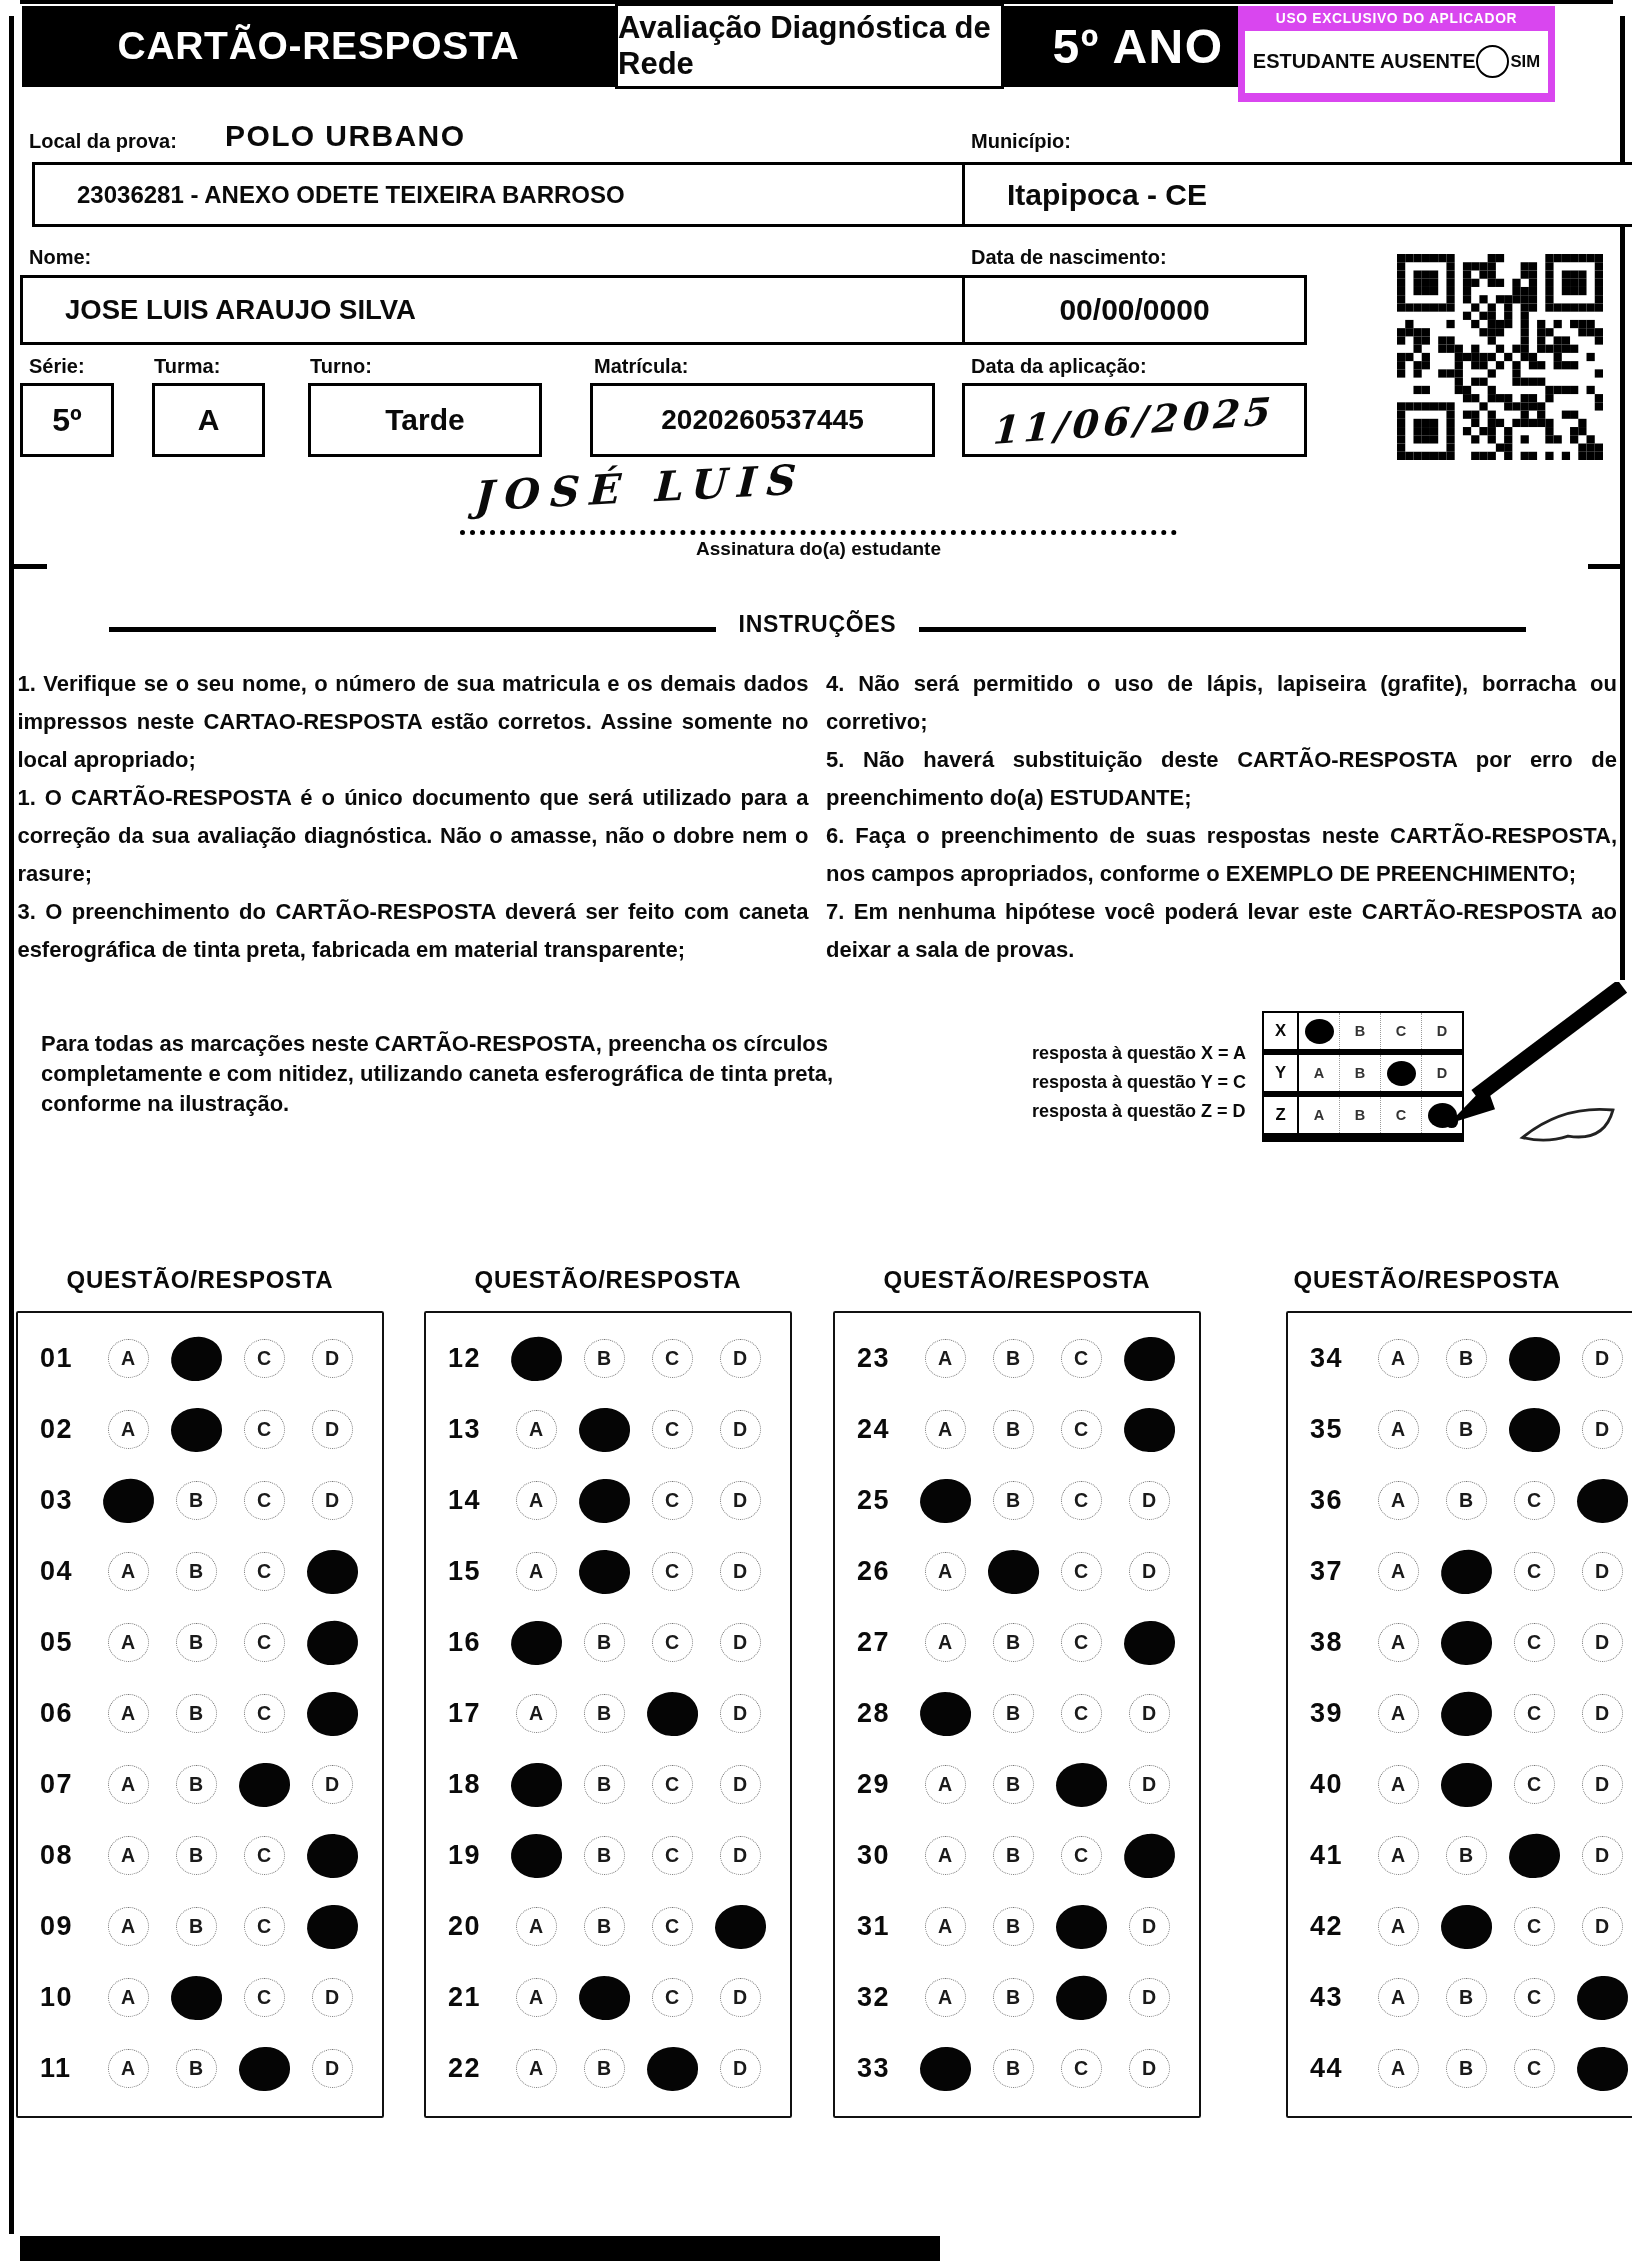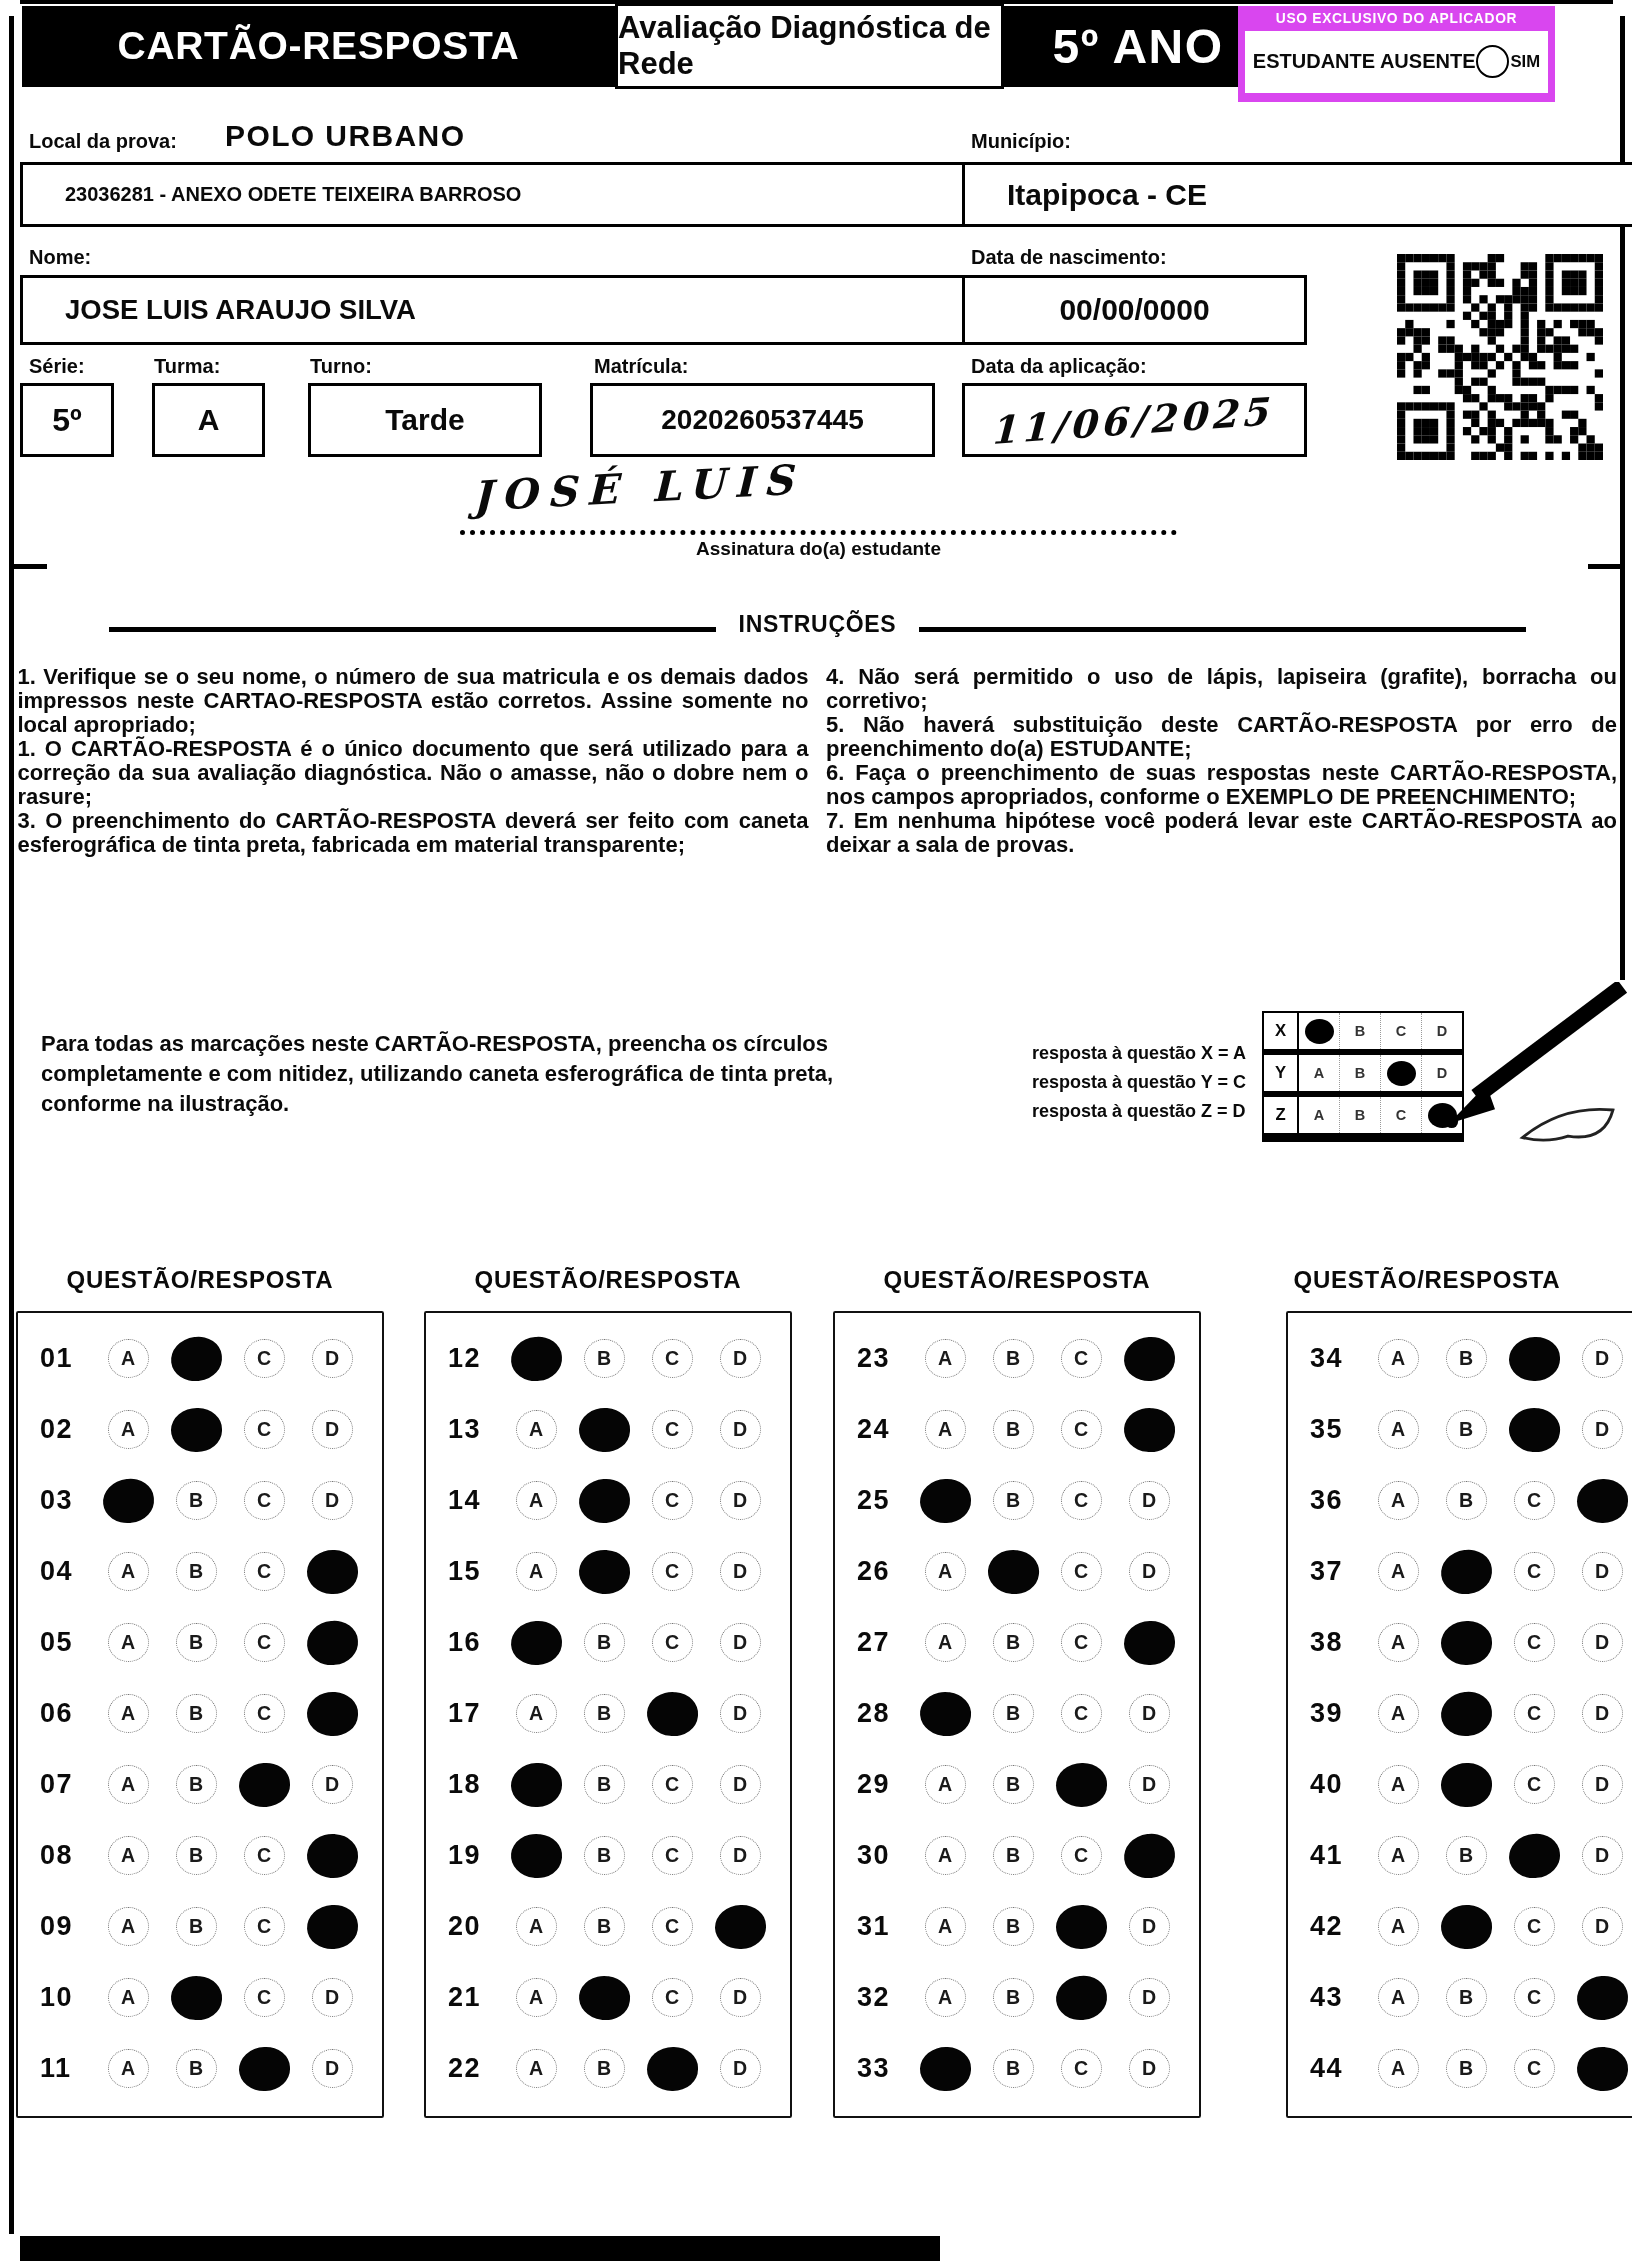--- a/index.html
+++ b/index.html
@@ -36,21 +36,21 @@
   .date-hand{font-size:38px;transform:rotate(-4deg) skewX(-8deg);letter-spacing:4.3px;}
   .sig-hand{position:absolute;left:475px;top:464px;font-size:41px;transform:rotate(-3deg) skewX(-6deg);letter-spacing:10px;}
   .sig-line{position:absolute;left:460px;top:487px;width:717px;height:43px;border-bottom:5px dotted #000;}
   .sig-label{position:absolute;left:460px;top:538px;width:717px;text-align:center;font-size:19px;font-weight:800;}
   .qr-wrap{position:absolute;left:1397px;top:254px;width:206px;height:206px;}
 
   
   .instr-line-l{position:absolute;left:109px;top:627px;width:607px;height:5px;background:#000;}
   .instr-line-r{position:absolute;left:919px;top:627px;width:607px;height:5px;background:#000;}
   .instr-title{position:absolute;left:716px;top:611px;width:203px;text-align:center;font-size:23px;font-weight:800;letter-spacing:0.7px;}
-  .instr-col{position:absolute;top:665px;font-size:22px;line-height:24px;text-align:justify;font-weight:600;}
+  .instr-col{position:absolute;top:665px;font-size:22px;line-height:38px;text-align:justify;font-weight:600;}
   .instr-col p{margin:0;}
   .instr-col.left{left:17.4px;width:791px;}
   .instr-col.right{left:826px;width:791px;}
 
   .fill-note{position:absolute;left:41px;top:1029px;width:869px;font-size:22px;line-height:30px;font-weight:600;}
   .ex-captions{position:absolute;left:1032px;top:1039px;font-size:18px;font-weight:700;line-height:29px;}
   .ex-captions div{white-space:nowrap;}
 
   .ex-grid{position:absolute;left:1262px;top:1011px;border:2.9px solid #000;background:#fff;}
   .ex-row{display:flex;border-bottom:6.5px solid #000;}
@@ -92,21 +92,21 @@
     <div class="aplicador-label">USO EXCLUSIVO DO APLICADOR</div>
     <div class="ausente-box">
       <span>ESTUDANTE AUSENTE</span>
       <span class="ausente-circle"></span>
       <span class="sim-label">SIM</span>
     </div>
   </div>
 
   <div class="flabel" style="left:29px;top:130px;">Local da prova:</div>
   <div class="printed-hand" style="left:225px;top:119px;">POLO URBANO</div>
-  <div class="fbox pad" style="left:20px;top:162px;width:907px;height:59px;font-size:20px;">
+  <div class="fbox pad" style="left:32px;top:162px;width:907px;height:59px;font-size:24px;">
     <span>23036281 - ANEXO ODETE TEIXEIRA BARROSO</span>
   </div>
 
   <div class="flabel" style="left:971px;top:130px;">Município:</div>
   <div class="fbox pad" style="left:962px;top:162px;width:651px;height:59px;font-size:30px;">
     <span>Itapipoca - CE</span>
   </div>
 
   <div class="flabel" style="left:29px;top:246px;">Nome:</div>
   <div class="fbox pad" style="left:20px;top:275px;width:907px;height:64px;font-size:27.5px;">

